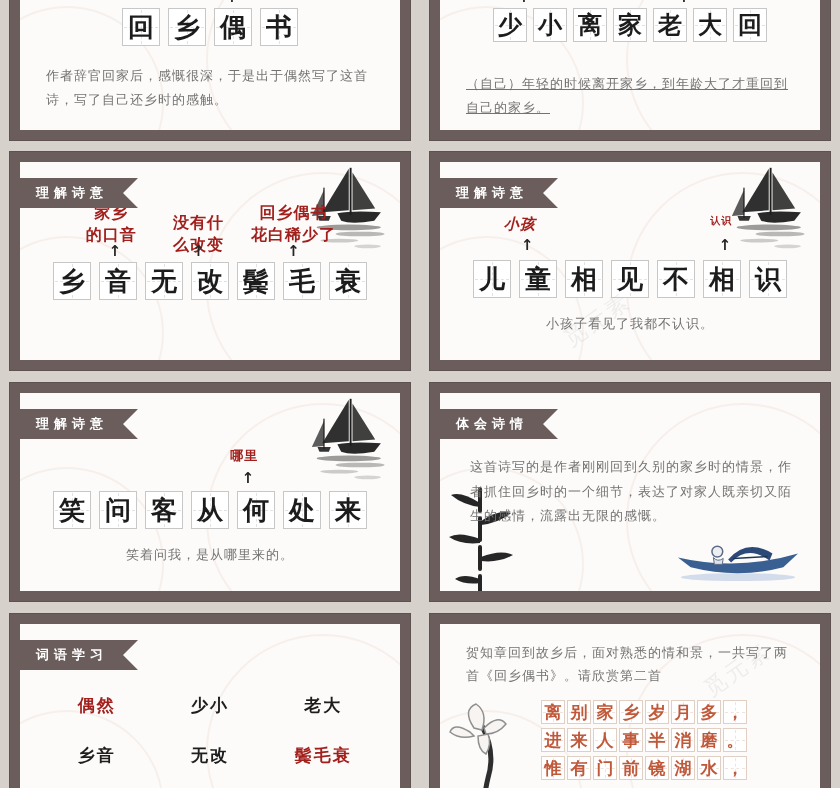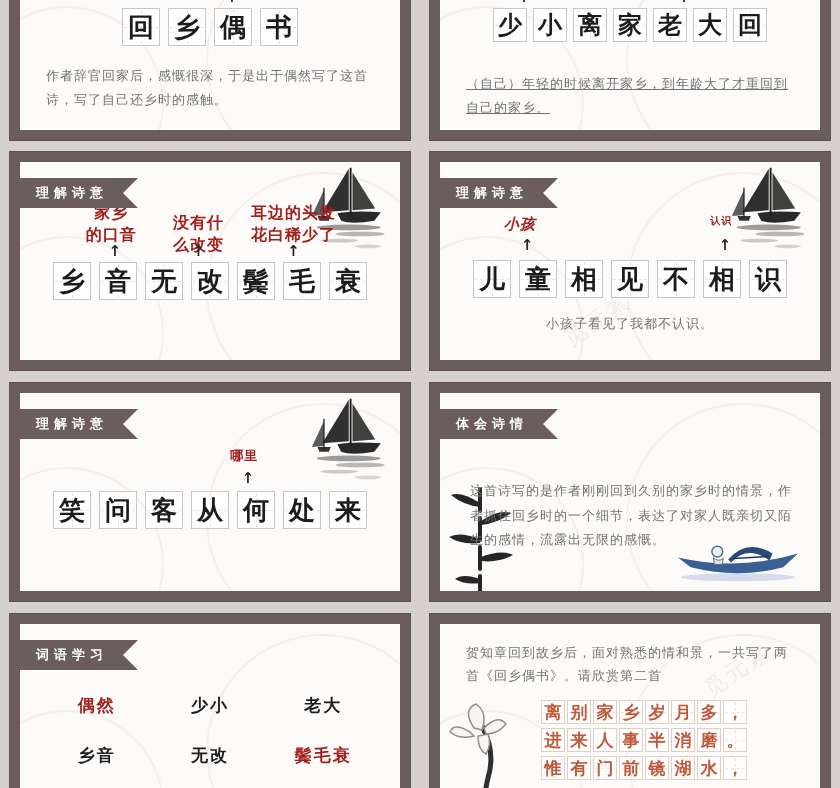--- a/index.html
+++ b/index.html
@@ -144,21 +144,21 @@
     </svg>
     <div class="ann" style="left:24%;top:40px;">
       <div>家乡</div>
       <div>的口音</div>
     </div>
     <div class="ann" style="left:47%;top:50px;">
       <div>没有什</div>
       <div>么改变</div>
     </div>
     <div class="ann" style="left:72%;top:40px;">
-      <div>耳边的头发</div>
+      <div>回乡偶书</div>
       <div>花白稀少了</div>
     </div>
     <span class="uarr" style="left:25%;top:82px;">↑</span>
     <span class="uarr" style="left:47%;top:82px;">↑</span>
     <span class="uarr" style="left:72%;top:82px;">↑</span>
     <div class="poem-row" style="top:100px;">
         <span class="tz">
           <i>乡</i>
         </span>
         <span class="tz">
@@ -272,27 +272,28 @@
         <span class="tz">
           <i>何</i>
         </span>
         <span class="tz">
           <i>处</i>
         </span>
         <span class="tz">
           <i>来</i>
         </span>
       </div>
+    <div class="body-text center" style="top:150px;">笑着问我，是从哪里来的。</div>
   </div>
 </div>
 
 <div class="card" id="c6">
   <div class="inner">
     <div class="banner">体会诗情</div>
-    <div class="body-text" style="left:30px;right:22px;top:62px;line-height:1.9;margin-top:24px;">这首诗写的是作者刚刚回到久别的家乡时的情景，作者抓住回乡时的一个细节，表达了对家人既亲切又陌生的感情，流露出无限的感慨。</div>
+    <div class="body-text" style="left:30px;right:22px;top:62px;line-height:1.9;">这首诗写的是作者刚刚回到久别的家乡时的情景，作者抓住回乡时的一个细节，表达了对家人既亲切又陌生的感情，流露出无限的感慨。</div>
     <svg class="art bamboo" viewBox="0 0 70 120">
       <g fill="#262626">
         <rect x="31" y="4" width="4" height="26" rx="2"></rect>
         <rect x="31" y="33" width="4" height="26" rx="2"></rect>
         <rect x="31" y="62" width="4" height="26" rx="2"></rect>
         <rect x="31" y="91" width="4" height="26" rx="2"></rect>
         <path d="M33 20 Q14 8 4 12 Q16 22 33 24 Z"></path>
         <path d="M34 38 Q52 26 64 30 Q52 40 34 42 Z"></path>
         <path d="M33 56 Q12 48 2 54 Q14 62 33 60 Z"></path>
         <path d="M34 74 Q54 66 66 72 Q52 80 34 78 Z"></path>

